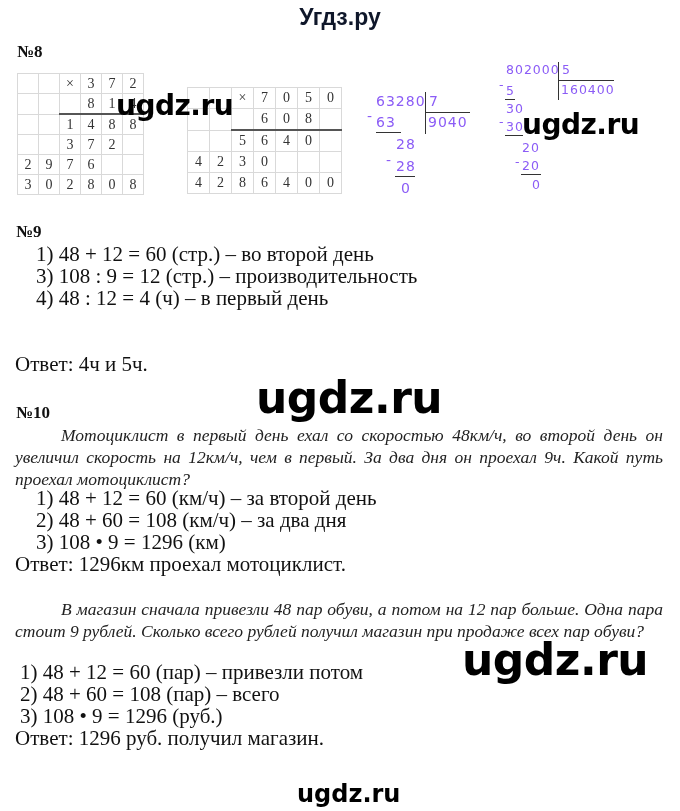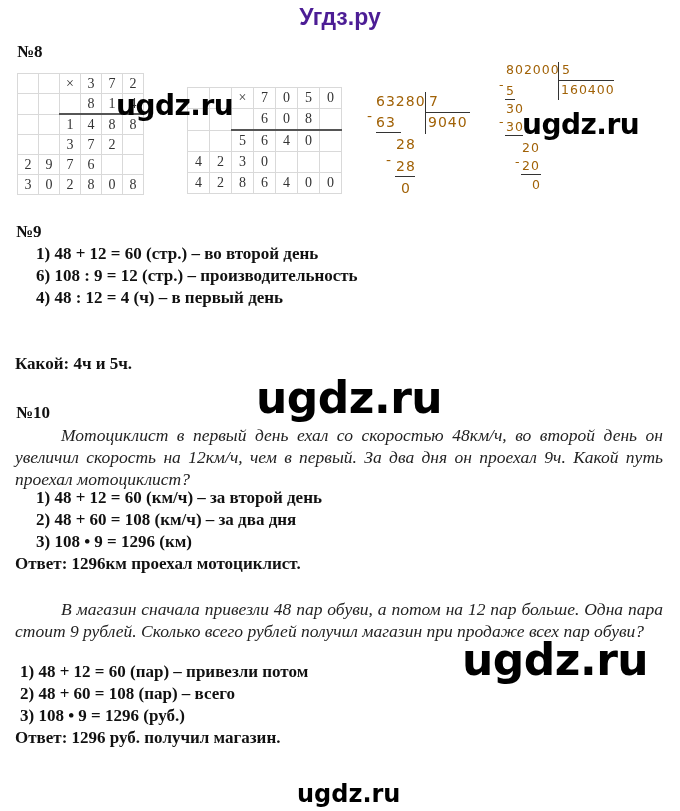--- a/index.html
+++ b/index.html
@@ -1,29 +1,29 @@
 <!DOCTYPE html>
 <html><head>
 <meta charset="utf-8">
 <style>
   html, body { margin:0; padding:0; background:#ffffff; }
   body { width:680px; height:811px; position:relative; overflow:hidden; color:#111; font-family:"Liberation Serif", serif; }
   .abs { position:absolute; }
-  .site-title { left:0; top:4px; width:680px; text-align:center; font-family:"Liberation Sans", sans-serif; font-weight:bold; font-size:23px; color:#4c1d95; }
+  .site-title { left:0; top:4px; width:680px; text-align:center; font-family:"Liberation Sans", sans-serif; font-weight:bold; font-size:23px; color:#0f172a; }
   .task-num { font-family:"Liberation Serif", serif; font-weight:bold; font-size:17px; color:#111; }
-  .line { font-size:17px; white-space:nowrap; line-height:22px;font-weight:bold; }
+  .line { font-size:21px; white-space:nowrap; line-height:22px; }
   .ital { font-style:italic; font-size:17.5px; line-height:22px; text-align:justify; color:#222; }
   .wm { font-family:"DejaVu Sans", sans-serif; font-weight:bold; color:#000; white-space:nowrap; letter-spacing:-0.5px; }
   
   .grid { position:absolute; border-collapse:collapse; }
   .grid td { border:1px solid #d9d9d9; text-align:center; font-family:"Liberation Serif", serif; font-size:14px; color:#333; padding:0; }
   .grid td.sep-top { border-top:2px solid #555; }
   .times { color:#777; font-size:12px; }
   
-  .div-num { font-family:"DejaVu Sans", sans-serif; font-size:14px; color:#a16207; white-space:nowrap; letter-spacing:1px; }
+  .div-num { font-family:"DejaVu Sans", sans-serif; font-size:14px; color:#8b5cf6; white-space:nowrap; letter-spacing:1px; }
   .hline { position:absolute; height:1px; background:#333; }
   .vline { position:absolute; width:1px; background:#333; }
 </style>
 </head>
 <body>
 
 <div class="abs site-title">Угдз.ру</div>
 
 <div class="abs task-num" style="left:17px; top:42px;">№8</div>
 
@@ -162,24 +162,24 @@
   <div class="abs div-num" style="left:522px; top:140px; font-size:12.5px;">20</div>
   <div class="abs div-num" style="left:515px; top:154px; font-size:12.5px;">-</div>
   <div class="abs div-num" style="left:522px; top:158px; font-size:12.5px;">20</div>
   <div class="hline" style="left:521px; top:174px; width:20px;"></div>
   <div class="abs div-num" style="left:532px; top:177px; font-size:12.5px;">0</div>
 </div>
 
 <div class="abs task-num" style="left:16px; top:222px;">№9</div>
 <div class="abs" style="left:36px; top:243px;">
   <div class="line">1) 48 + 12 = 60 (стр.) – во второй день</div>
-  <div class="line">6) 108 : 9 = 12 (стр.) – производительность</div>
+  <div class="line">3) 108 : 9 = 12 (стр.) – производительность</div>
   <div class="line">4) 48 : 12 = 4 (ч) – в первый день</div>
 </div>
-<div class="abs line" style="left:15px; top:353px;">Какой: 4ч и 5ч.</div>
+<div class="abs line" style="left:15px; top:353px;">Ответ: 4ч и 5ч.</div>
 
 <div class="abs task-num" style="left:16px; top:403px;">№10</div>
 <div class="abs ital" style="left:15px; top:424px; width:648px; text-indent:46px;">Мотоциклист в первый день ехал со скоростью 48км/ч, во второй день он увеличил скорость на 12км/ч, чем в первый. За два дня он проехал 9ч. Какой путь проехал мотоциклист?</div>
 <div class="abs" style="left:36px; top:487px;">
   <div class="line">1) 48 + 12 = 60 (км/ч) – за второй день</div>
   <div class="line">2) 48 + 60 = 108 (км/ч) – за два дня</div>
   <div class="line">3) 108 • 9 = 1296 (км)</div>
 </div>
 <div class="abs line" style="left:15px; top:553px;">Ответ: 1296км проехал мотоциклист.</div>
 

